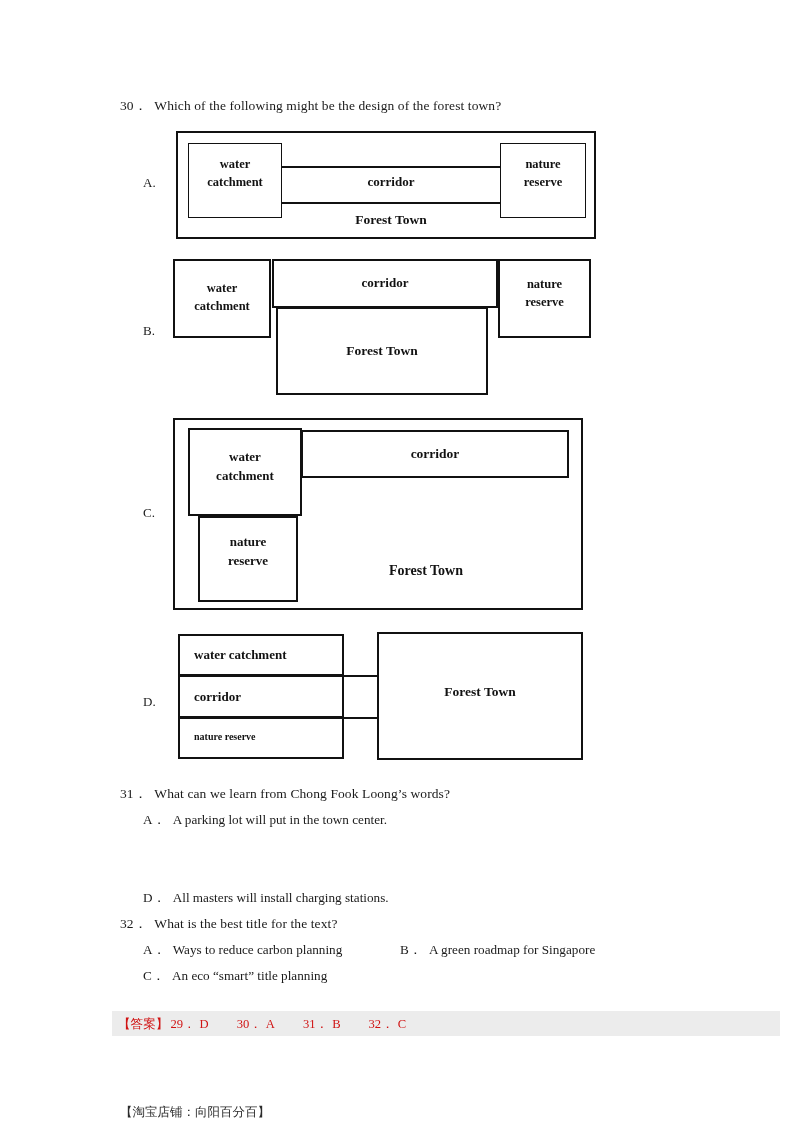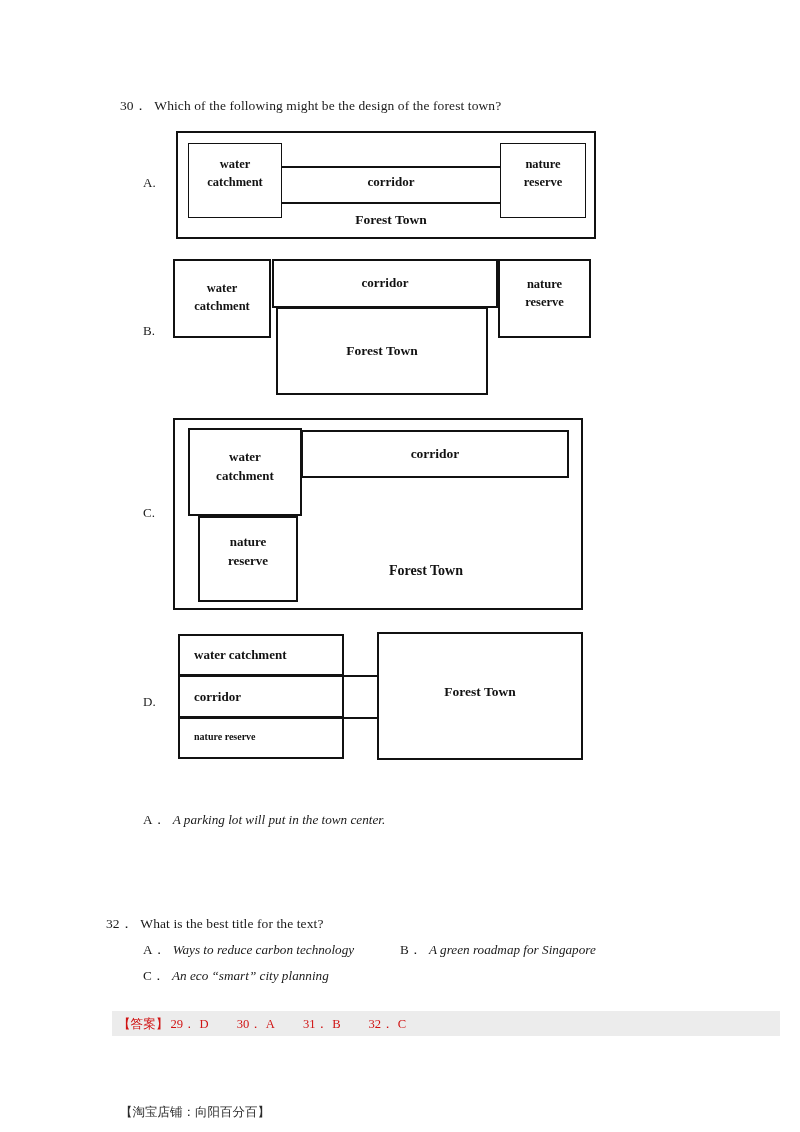--- a/index.html
+++ b/index.html
@@ -24,21 +24,21 @@
   }
   .q-num { display: inline-block; }
   .q-text { display: inline-block; margin-left: 7px; }
 
   .opt-line {
     position: absolute;
     font-size: 13.2px;
     white-space: nowrap;
   }
   .opt-letter { display: inline-block; }
-  .opt-text { display: inline-block; margin-left: 7px; font-style: italic; }
+  .opt-text { display: inline-block; margin-left: 7px; }
 
   
   .diagram-letter {
     position: absolute;
     font-size: 13px;
   }
 
   
   .dbox {
     position: absolute;
@@ -178,37 +178,43 @@
     <div class="dbox thick white" style="left:132px; top:675px; width:166px; height:43px;"></div>
     <div class="dlabel" style="left:148px; top:689px; width:150px; font-size:13px; text-align:left;">corridor</div>
 
     <div class="dbox thick white" style="left:132px; top:717px; width:166px; height:42px;"></div>
     <div class="dlabel" style="left:148px; top:731px; width:150px; font-size:10px; text-align:left;">nature reserve</div>
 
     <div class="dbox thick white" style="left:331px; top:632px; width:206px; height:128px;"></div>
     <div class="dlabel" style="left:331px; top:684px; width:206px; font-size:13.5px;">Forest Town</div>
   </div>
 
+  <div class="q-stem" style="left:74px; top:785px;">
+    <span class="q-num">31．</span><span class="q-text">What can we learn from Chong Fook Loong’s words?</span>
+  </div>
 
   <div class="opt-line" style="left:97px; top:811px;">
     <span class="opt-letter">A．</span><span class="opt-text">A parking lot will put in the town center.</span>
   </div>
-
-  <div class="q-stem" style="left:60px; top:915px;">
+  <div class="opt-line" style="left:97px; top:889px;">
+    <span class="opt-letter">D．</span><span class="opt-text">All masters will install charging stations.</span>
+  </div>
+
+  <div class="q-stem" style="left:74px; top:915px;">
     <span class="q-num">32．</span><span class="q-text">What is the best title for the text?</span>
   </div>
 
   <div class="opt-line" style="left:97px; top:941px;">
-    <span class="opt-letter">A．</span><span class="opt-text">Ways to reduce carbon technology</span>
+    <span class="opt-letter">A．</span><span class="opt-text">Ways to reduce carbon planning</span>
   </div>
   <div class="opt-line" style="left:354px; top:941px;">
     <span class="opt-letter">B．</span><span class="opt-text">A green roadmap for Singapore</span>
   </div>
   <div class="opt-line" style="left:97px; top:967px;">
-    <span class="opt-letter">C．</span><span class="opt-text">An eco “smart” city planning</span>
+    <span class="opt-letter">C．</span><span class="opt-text">An eco “smart” title planning</span>
   </div>
 
   <div class="answer-band" style="left:66px; top:1011px; width:668px; height:25px;"></div>
   <div class="answer-row" style="left:72px; top:1016px;text-align:right;">
     <span class="ak-label">【答案】</span><span class="ak-item" style="margin-left:2px;">29．</span><span class="ak-item" style="margin-left:4px;">D</span><span class="ak-item" style="margin-left:28px;">30．</span><span class="ak-item" style="margin-left:4px;">A</span><span class="ak-item" style="margin-left:28px;">31．</span><span class="ak-item" style="margin-left:4px;">B</span><span class="ak-item" style="margin-left:28px;">32．</span><span class="ak-item" style="margin-left:4px;">C</span>
   </div>
 
   <div class="footer" style="left:74px; top:1104px;">【淘宝店铺：向阳百分百】</div>
 
 </div>

